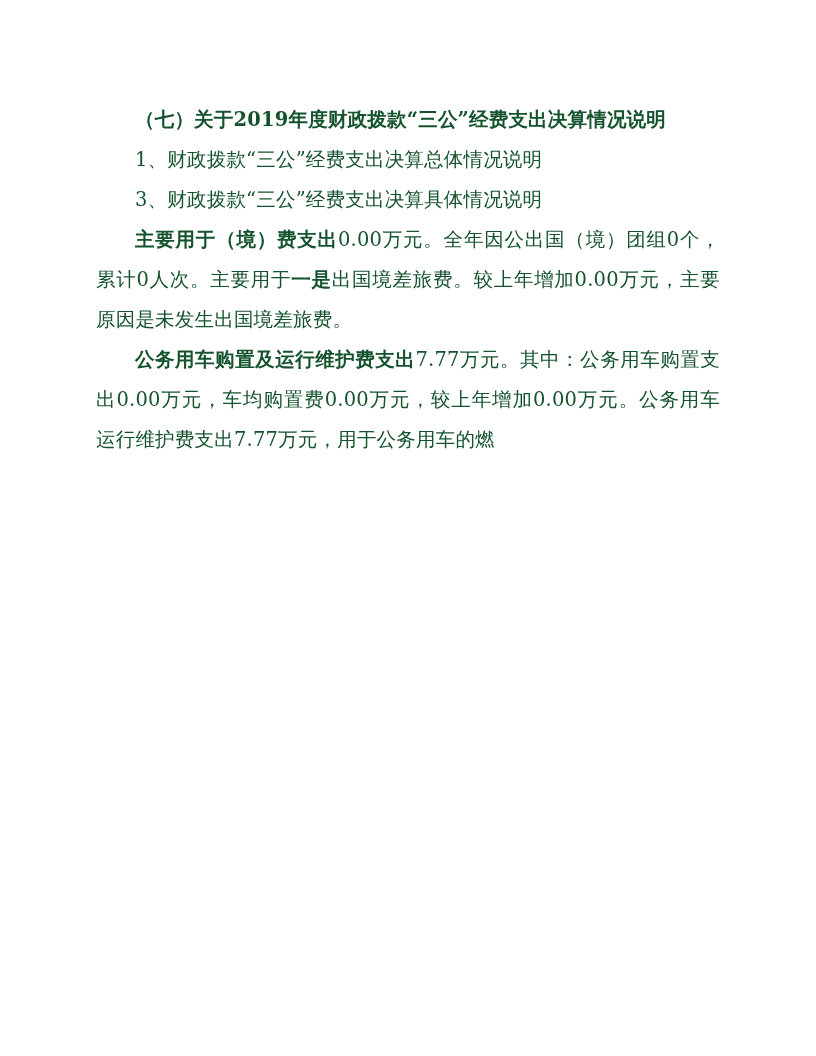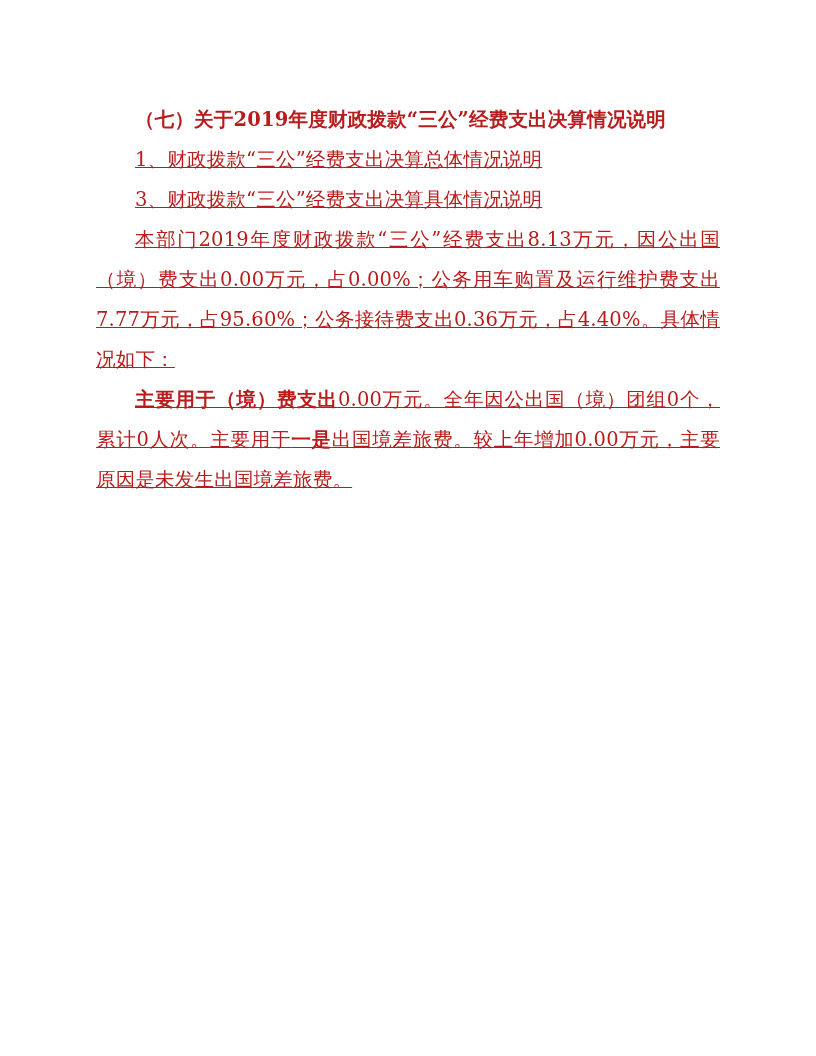--- a/index.html
+++ b/index.html
@@ -8,36 +8,35 @@
     background: #ffffff;
   }
   .page {
     width: 816px;
     height: 1056px;
     background: #ffffff;
     position: relative;
     box-sizing: border-box;
     padding: 100px 96px 80px 96px;
     font-family: "DejaVu Serif", "Liberation Serif", serif;
-    color: #b91c1c;
+    color: #14532d;
     overflow: hidden;
   }
   .doc-body {
     font-size: 19.5px;
     line-height: 40px;
     text-align: justify;
     text-justify: inter-ideograph;
     letter-spacing: 0.2px;
   }
   p {
     margin: 0;
   }
   .indent {
     text-indent: 2em;
-    text-decoration: underline;
   }
   .bold {
     font-weight: bold;
   }
   .heading {
     font-weight: bold;
     text-indent: 2em;
   }
 </style>
 </head>
@@ -46,19 +45,19 @@
 <div class="page">
   <div class="doc-body">
 
     <p class="heading">（七）关于2019年度财政拨款“三公”经费支出决算情况说明</p>
 
     <p class="indent">1、财政拨款“三公”经费支出决算总体情况说明</p>
 
 
     <p class="indent">3、财政拨款“三公”经费支出决算具体情况说明</p>
 
-    <p class="indent">本部门2019年度财政拨款“三公”经费支出8.13万元，因公出国（境）费支出0.00万元，占0.00%；公务用车购置及运行维护费支出7.77万元，占95.60%；公务接待费支出0.36万元，占4.40%。具体情况如下：</p>
 
     <p class="indent"><span class="bold">主要用于（境）费支出</span><span>0.00万元。全年因公出国（境）团组0个，累计0人次。主要用于</span><span class="bold">一是</span><span>出国境差旅费。较上年增加0.00万元，主要原因是未发生出国境差旅费。</span></p>
 
+    <p class="indent"><span class="bold">公务用车购置及运行维护费支出</span><span>7.77万元。其中：公务用车购置支出0.00万元，车均购置费0.00万元，较上年增加0.00万元。公务用车运行维护费支出7.77万元，用于公务用车的燃</span></p>
 
   </div>
 </div>
 
 </body></html>

